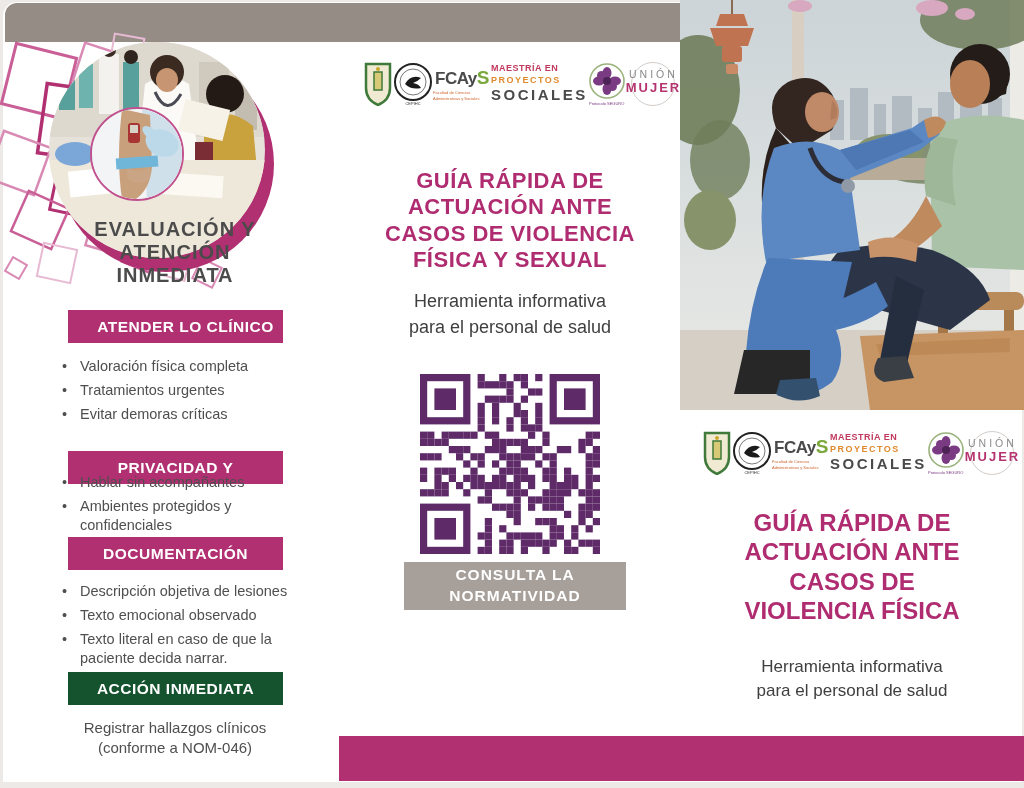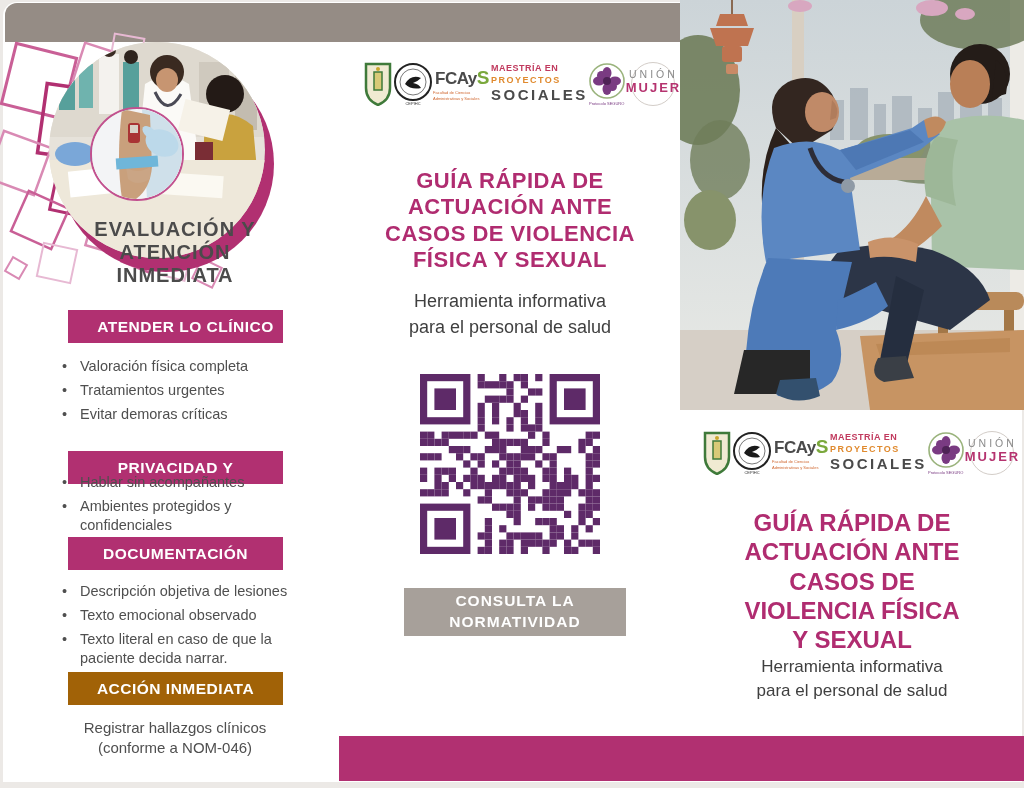--- a/index.html
+++ b/index.html
@@ -22,21 +22,21 @@
     border-radius:50%; overflow:hidden; }
   .circle-photo-small { position:absolute; left:90px; top:107px; width:94px; height:94px;
     border-radius:50%; overflow:hidden; border:2px solid #c2518f; }
 
   .left-title { position:absolute; left:30px; top:218px; width:290px; text-align:center;
     font-size:20px; font-weight:bold; color:#4b4b4b; line-height:1.14; letter-spacing:1px; }
 
   .banner { position:absolute; left:68px; width:215px; height:33px; color:#ffffff;
     font-weight:bold; font-size:15.5px; text-align:center; line-height:33px; letter-spacing:0.5px; }
   .banner.pink { background:#b13071; }
-  .banner.green { background:#a16207; }
+  .banner.green { background:#14532d; }
 
   .bullets { position:absolute; left:62px; width:238px; list-style:none; }
   .bullets li { display:flex; margin-bottom:5px; font-size:14.5px; color:#4f4f4f; line-height:1.32; }
   .bullets li .dot { width:18px; flex:0 0 18px; color:#4f4f4f; }
 
   .left-footer { position:absolute; left:40px; top:718px; width:270px; text-align:center;
     font-size:15px; color:#4f4f4f; line-height:1.35; }
 
   
   .logo-strip { position:absolute; width:300px; height:62px; display:flex;
@@ -56,21 +56,21 @@
   .union .u2 { position:relative; font-size:13px; color:#b5336f; font-weight:bold; letter-spacing:2px; }
   .protocolo-cap { font-size:4px; color:#7a3b82; margin-top:1px; }
   .cepihc-cap { font-size:4px; color:#333; margin-top:-1px; }
 
   
   .mid-title { position:absolute; left:350px; top:168px; width:320px; text-align:center;
     font-size:22px; font-weight:bold; color:#b02c70; line-height:1.2; letter-spacing:0.5px; }
   .mid-sub { position:absolute; left:360px; top:288px; width:300px; text-align:center;
     font-size:18px; color:#3f3f3f; line-height:1.45; }
   .qr-box { position:absolute; left:412px; top:366px; width:196px; height:196px; background:#ffffff; }
-  .consulta-btn { position:absolute; left:404px; top:588px; width:222px; height:48px;
+  .consulta-btn { position:absolute; left:404px; top:562px; width:222px; height:48px;
     background:#a7a09a; color:#ffffff; font-size:15.5px; font-weight:bold; letter-spacing:1px;
     display:flex; align-items:center; justify-content:center; text-align:center; line-height:1.35;
     padding:0 28px; cursor:pointer; border:none; }
 
   
   .photo { position:absolute; left:680px; top:0; width:344px; height:410px; overflow:hidden; }
   .right-title { position:absolute; left:700px; top:508px; width:304px; text-align:center;
     font-size:24px; font-weight:bold; color:#b02c70; line-height:1.22; }
   .right-sub { position:absolute; left:710px; top:655px; width:284px; text-align:center;
     font-size:17px; color:#3f3f3f; line-height:1.4; }
@@ -637,20 +637,19 @@
     <div class="u1">UNIÓN</div>
     <div class="u2">MUJER</div>
   </div>
 </div>
 
 <div class="right-title">
   <div>GUÍA RÁPIDA DE</div>
   <div>ACTUACIÓN ANTE</div>
   <div>CASOS DE</div>
   <div>VIOLENCIA FÍSICA</div>
-  <div>Y SEXUAL</div>
 </div>
 <div class="right-sub">
   <div>Herramienta informativa</div>
   <div>para el personal de salud</div>
 </div>
 
 <div class="bottom-bar"></div>
 
 </body></html>

